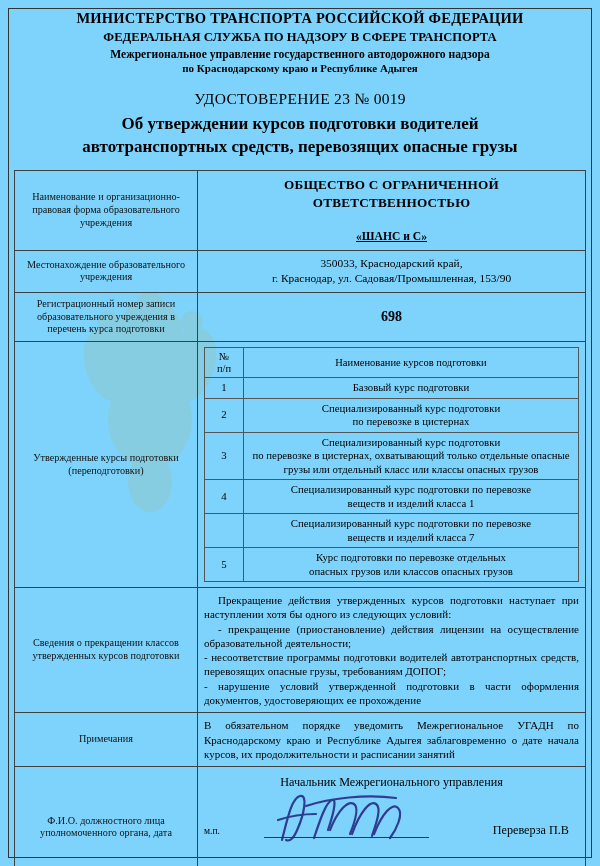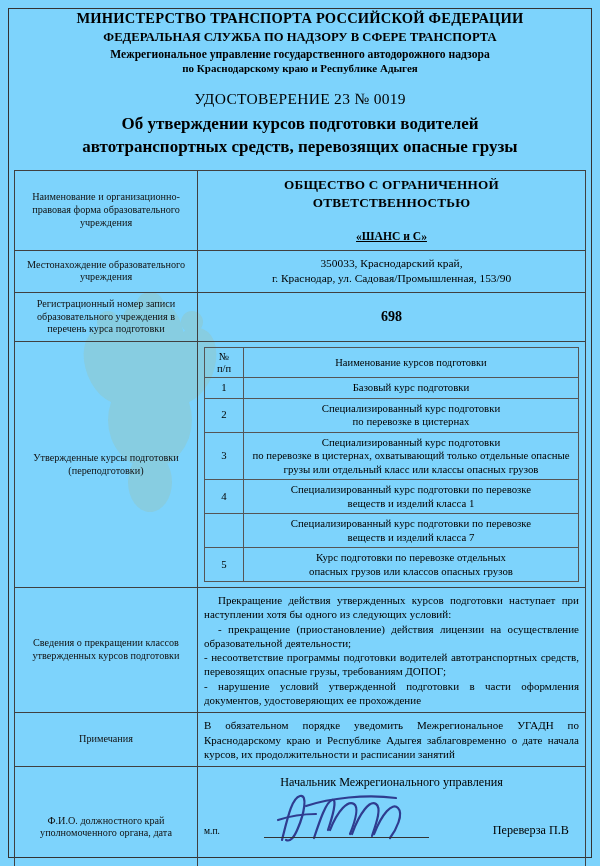--- a/index.html
+++ b/index.html
@@ -355,21 +355,21 @@
 
         <tr>
           <td class="label">Примечания</td>
           <td class="textblock">
             <p>В обязательном порядке уведомить Межрегиональное УГАДН по Краснодарскому краю и Республике Адыгея заблаговременно о дате начала курсов, их продолжительности и расписании занятий</p>
           </td>
         </tr>
 
         <tr class="sign-row">
           <td class="label label-sign">
-            <div>Ф.И.О. должностного край</div>
+            <div>Ф.И.О. должностного лица</div>
             <div>уполномоченного органа, дата</div>
           </td>
           <td>
             <div class="sign-area">
               <div class="sign-title">Начальник Межрегионального управления</div>
               <div class="sign-line-row">
                 <span class="mp">м.п.</span>
                 <svg class="sig-scribble" viewBox="0 0 160 56" aria-hidden="true">
                   <g fill="none" stroke="#2f3c8f" stroke-width="2.2" stroke-linecap="round">
                     <path d="M12 50 C18 26, 22 8, 30 6 C38 4, 34 24, 28 38 C24 48, 20 52, 16 50"></path>

